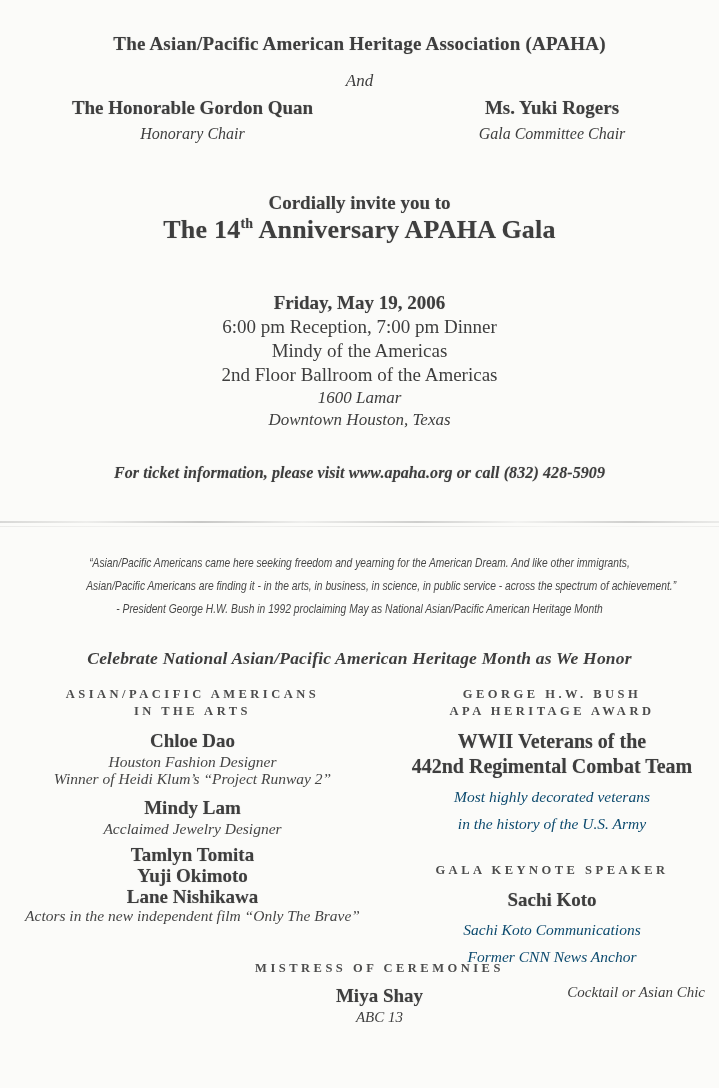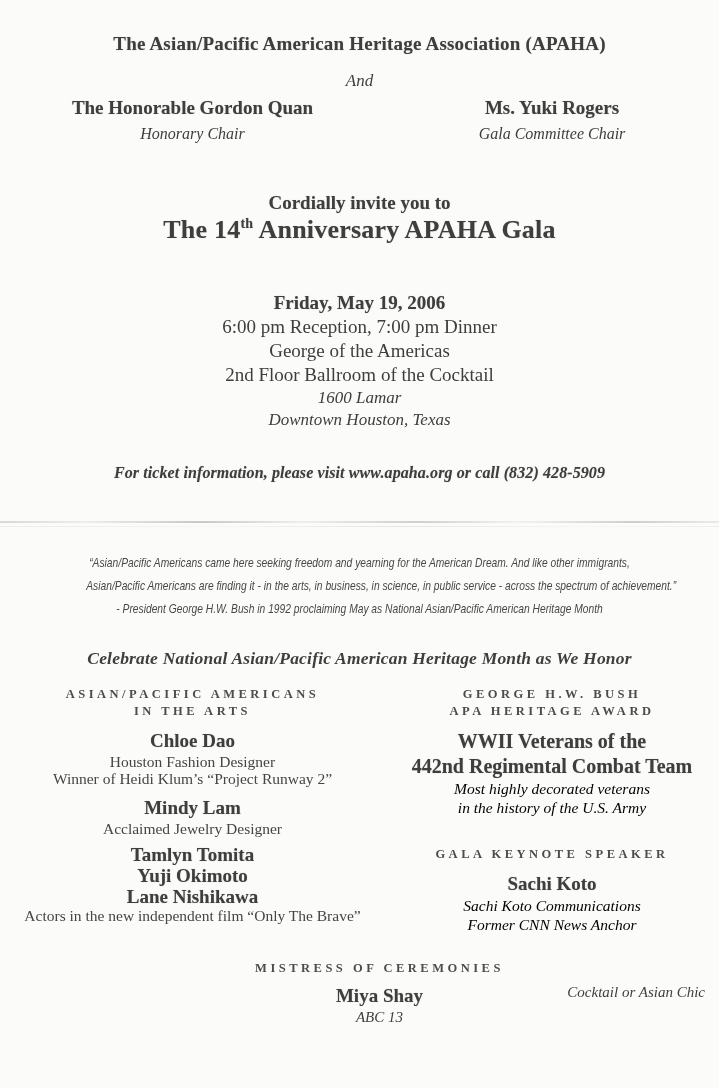--- a/index.html
+++ b/index.html
@@ -50,22 +50,22 @@
   .celebrate{top:648px;font-size:17.5px;font-style:italic;letter-spacing:0.2px;font-weight:bold;}
 
   .honors{top:686px;display:grid;grid-template-columns:385px 334px;}
   .hcol{text-align:center;}
   .kicker{font-family:Liberation Serif, serif;
     font-weight:bold;font-size:12.5px;letter-spacing:0.28em;color:#4c4c4c;line-height:17px;}
   .group{margin-top:9px;}
   .hon-name{font-size:19px;font-weight:bold;line-height:24px;}
   .hon-name-multi{font-size:19px;font-weight:bold;line-height:21px;}
   .hon-name-big{font-size:20px;font-weight:bold;line-height:25px;}
-  .hon-detail{font-size:15.5px;line-height:17px;color:#454545;}
-  .hon-detail-lg{font-size:15.5px;font-style:italic;line-height:19px;color:#000000;}
+  .hon-detail{font-size:15.5px;font-style:italic;line-height:17px;color:#454545;}
+  .hon-detail-lg{font-size:15.5px;font-style:italic;line-height:19px;color:#0c4a6e;margin-top:8px;}
   .keynote-kicker{margin-top:29px;}
   .mt11{}
   .mt7{margin-top:7px;}
 
   .mistress{top:960px;transform:translateX(20px);}
   .mistress .name{font-size:19px;font-weight:bold;line-height:24px;margin-top:7px;}
   .mistress .detail{font-size:15px;font-style:italic;line-height:18px;}
 
   .dress{position:absolute;top:984px;right:14px;font-size:15px;font-style:italic;}
 </style>
@@ -89,22 +89,22 @@
   </div>
 
   <div class="abs invite-line soft">Cordially invite you to</div>
   <div class="abs gala-title soft">
     <span>The 14</span><sup>th</sup><span> Anniversary APAHA Gala</span>
   </div>
 
   <div class="abs event">
     <div class="event-date soft">Friday, May 19, 2006</div>
     <div class="event-line">6:00 pm Reception, 7:00 pm Dinner</div>
-    <div class="event-line">George of the Americas</div>
-    <div class="event-line">2nd Floor Ballroom of the Cocktail</div>
+    <div class="event-line">Mindy of the Americas</div>
+    <div class="event-line">2nd Floor Ballroom of the Americas</div>
     <div class="event-italic">1600 Lamar</div>
     <div class="event-italic">Downtown Houston, Texas</div>
   </div>
 
   <div class="abs ticket soft">For ticket information, please visit www.apaha.org or call (832) 428-5909</div>
 
   <div class="fold">
     <div class="f1"></div>
       <div class="f2"></div>
   </div>

